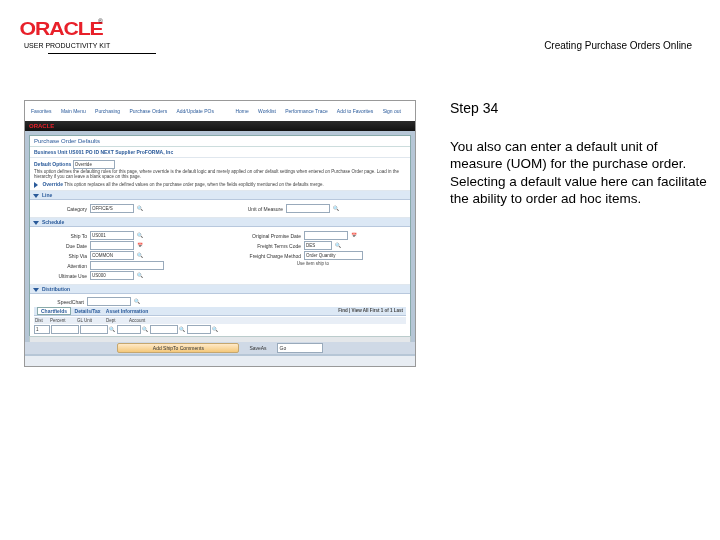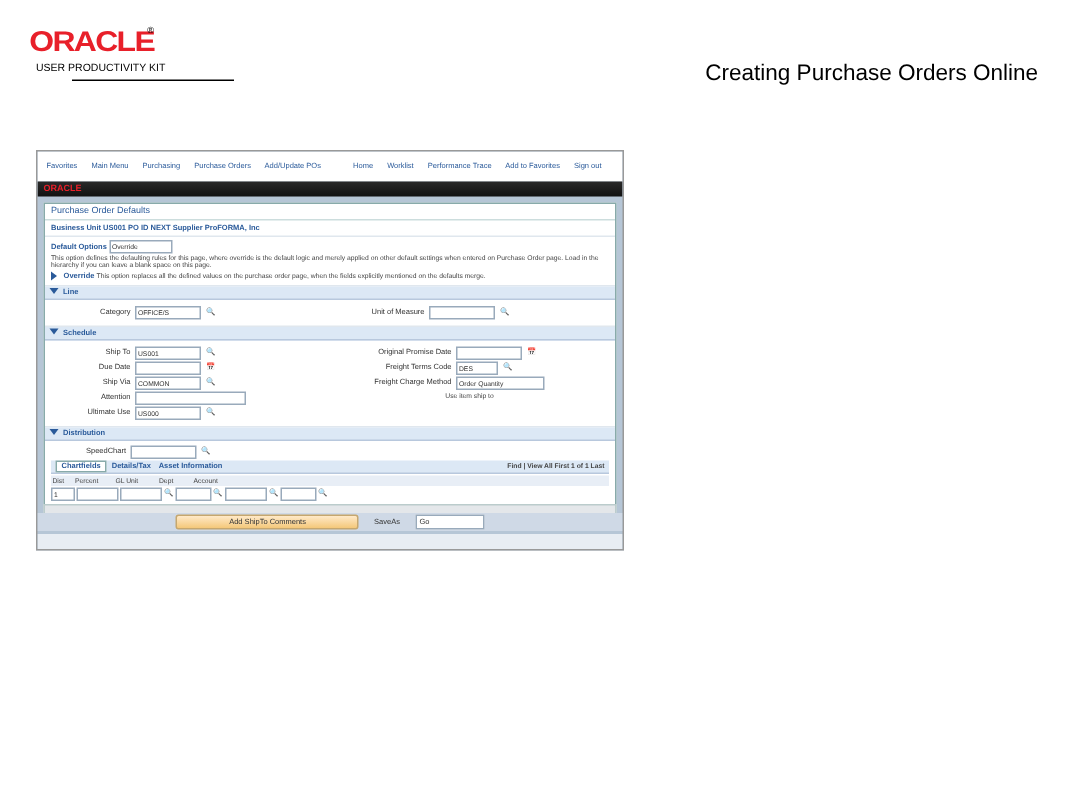--- a/index.html
+++ b/index.html
@@ -4,21 +4,21 @@
 <style>
   html,body{margin:0;padding:0;width:720px;height:540px;background:#fff;font-family:Arial,Helvetica,sans-serif;color:#000;}
   .page{position:relative;width:720px;height:540px;}
   .header{position:absolute;top:18px;left:0;right:0;height:40px;}
   .logo-wrap{position:absolute;left:24px;top:0;}
   .oracle-logo{display:flex;align-items:center;gap:2px;}
   .oracle-logo .word{font-family:Arial,Helvetica,sans-serif;font-weight:900;font-size:19px;color:#e8202a;letter-spacing:-1px;transform:scaleX(1.12);}
   .oracle-logo .tm{font-size:6px;color:#000;vertical-align:top;position:relative;top:-8px;left:-2px;}
   .upk{font-family:Arial,Helvetica,sans-serif;font-size:7px;letter-spacing:0px;color:#000;margin-top:2px;}
   .rule{position:absolute;left:24px;width:108px;top:35px;border-top:1px solid #000;}
-  .title{position:absolute;top:22px;right:28px;font-size:15px;font-family:Arial;text-align:right;}
+  .title{position:absolute;top:22px;right:28px;font-size:10px;font-family:Arial;text-align:right;}
   .content{position:absolute;top:100px;left:24px;right:28px;bottom:20px;}
   .screenshot{position:absolute;left:0;top:0;width:390px;height:265px;background:#b6c6d6;border:1px solid #999;overflow:hidden;}
   .app{position:absolute;inset:0;font-size:5px;color:#333;}
   .app-top{background:#fff;height:20px;display:flex;align-items:center;justify-content:space-between;padding:0 6px;font-size:5px;color:#2a5a9a;}
   .app-top span{margin-right:8px;}
   .app-redbar{background:linear-gradient(#2a2a2a,#111);height:10px;}
   .app-redbar .brand{color:#e8202a;font-weight:bold;font-size:6px;padding-left:4px;line-height:10px;}
   .app-pane{position:absolute;left:4px;right:4px;top:34px;bottom:26px;background:#fff;border:1px solid #8aa;}
   .pane-head{font-size:6px;padding:2px 4px;color:#2a5a9a;border-bottom:1px solid #cdd;}
   .biz{font-size:5px;padding:2px 4px 2px 4px;color:#333;border-bottom:1px solid #e0e7ee;}
@@ -213,15 +213,19 @@
 
         <div class="btm-bar">
           <span class="big-btn">Add ShipTo Comments</span>
           <span class="tiny">SaveAs</span>
           <span class="drop">Go</span>
         </div>
         <div class="status"></div>
       </div>
     </div>
 
+    <div class="right-col">
+      <p class="step-h">Step 34</p>
+      <p class="body-text">You also can enter a default unit of measure (UOM) for the purchase order. Selecting a default value here can facilitate the ability to order ad hoc items.</p>
+    </div>
 
   </div>
 </div>
 
 </body></html>

